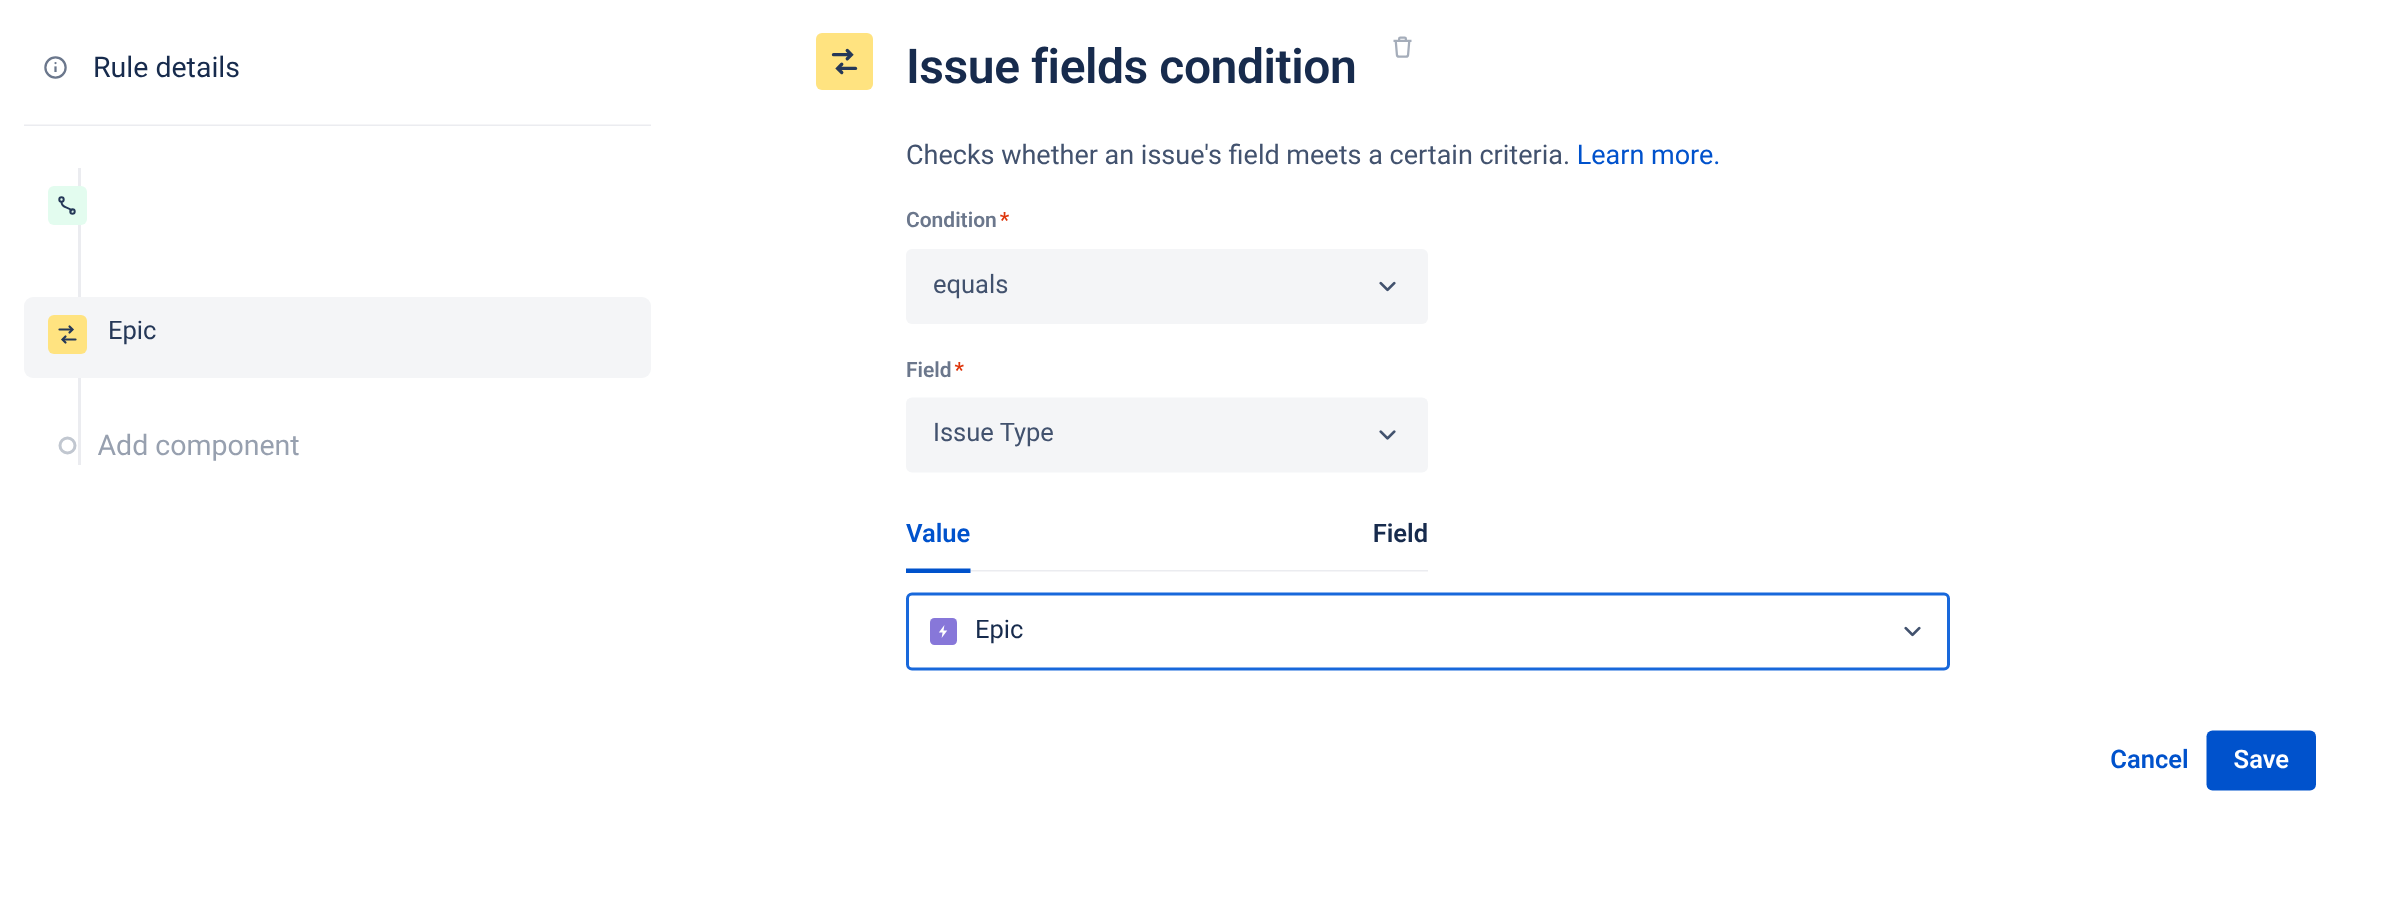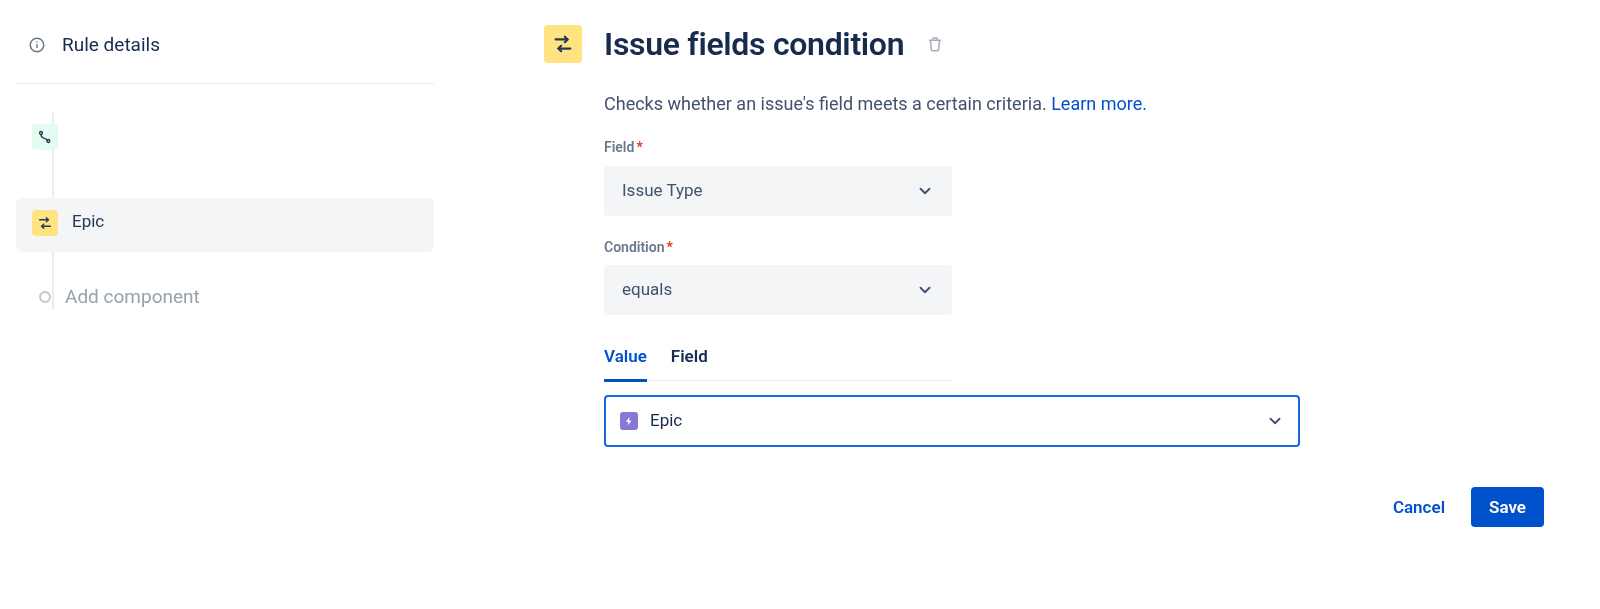--- a/index.html
+++ b/index.html
@@ -35,41 +35,41 @@
   .step-body{display:flex;flex-direction:column;gap:2px;min-width:0;}
   .step-title{font-size:19px;color:var(--text);}
   .step-small{font-size:13px;letter-spacing:0.5px;color:var(--text-subtle);font-weight:700;text-transform:uppercase;margin-top:4px;}
   .step-sub{font-size:17px;color:#253858;}
   .add-component{display:flex;align-items:center;gap:14px;padding:0 16px;margin-top:18px;}
   .add-dot{width:12px;height:12px;border-radius:50%;border:2px solid #c1c7d0;background:#fff;margin-left:7px;z-index:1;}
   .add-label{font-size:19px;color:var(--text-muted);}
 
   
   .main{flex:1 1 auto;max-width:1000px;padding-top:2px;}
-  .title-row{display:flex;align-items:center;gap:22px;}
+  .title-row{display:flex;gap:22px;}
   .title-icon{width:38px;height:38px;background:var(--yellow);border-radius:4px;display:flex;align-items:center;justify-content:center;}
   .title-row h1{margin:0;font-size:32px;font-weight:600;color:var(--text);letter-spacing:-0.3px;}
   .trash{color:#a5adba;}
   .content{margin-left:60px;margin-top:24px;}
   .desc{font-size:18px;color:#42526E;}
   .learn{color:var(--link);text-decoration:none;}
   .form-group{margin-top:22px;}
   .form-label{font-size:14px;font-weight:600;color:#6B778C;margin-bottom:8px;display:block;}
   .req{color:var(--req);margin-left:2px;}
   .select{width:348px;height:50px;background:#f4f5f7;border:none;border-radius:4px;display:flex;align-items:center;justify-content:space-between;padding:0 18px;cursor:pointer;}
   .select-text{font-size:17px;color:#42526E;}
   .chev{color:#42526E;}
-  .tabs{display:flex;gap:24px;margin-top:30px;border-bottom:1px solid #ebecf0;width:348px;}
+  .tabs{display:flex;gap:24px;margin-top:30px;border-bottom:1px solid #ebecf0;width:348px;justify-content:space-between;}
   .tab{padding:0 0 10px 0;font-size:17px;font-weight:600;color:var(--text);cursor:pointer;}
   .tab.active{color:var(--link);border-bottom:3px solid var(--link);margin-bottom:-2px;}
   .value-select{margin-top:14px;width:696px;height:52px;border:2px solid var(--primary-border);border-radius:4px;display:flex;align-items:center;justify-content:space-between;padding:0 14px;cursor:pointer;background:#fff;}
   .value-left{display:flex;align-items:center;gap:12px;}
   .epic-icon{width:18px;height:18px;border-radius:3px;background:var(--epic);display:flex;align-items:center;justify-content:center;}
   .value-text{font-size:17px;color:var(--text);}
-  .footer{display:flex;justify-content:flex-end;gap:22px;margin-top:40px;width:940px;align-items:center;}
+  .footer{display:flex;justify-content:flex-end;gap:8px;margin-top:40px;width:940px;align-items:center;}
   .btn-cancel{color:var(--link);font-weight:600;background:none;border:none;font-size:17px;cursor:pointer;padding:8px 4px;}
   .btn-save{background:var(--primary);color:#fff;border:none;border-radius:4px;font-size:17px;font-weight:600;padding:10px 18px;cursor:pointer;}
   svg{display:block;}
 </style>
 </head>
 <body>
 
 <div class="page">
 
   <aside class="sidebar">
@@ -138,43 +138,43 @@
       </span>
     </div>
 
     <div class="content">
       <div class="desc">
         <span>Checks whether an issue's field meets a certain criteria.</span>
         <a href="#" class="learn">Learn more.</a>
       </div>
 
       <div class="form-group">
+        <label class="form-label"><span>Condition</span><span class="req">*</span></label>
+        <div class="select">
+          <span class="select-text">equals</span>
+          <span class="chev">
+            <svg viewBox="0 0 24 24" width="18" height="18" fill="none" stroke="currentColor" stroke-width="2.5" stroke-linecap="round" stroke-linejoin="round">
+                <polyline points="6 9 12 15 18 9"></polyline>
+              </svg>
+          </span>
+        </div>
+      </div>
+
+      <div class="form-group">
         <label class="form-label"><span>Field</span><span class="req">*</span></label>
         <div class="select">
           <span class="select-text">Issue Type</span>
           <span class="chev">
             <svg viewBox="0 0 24 24" width="18" height="18" fill="none" stroke="currentColor" stroke-width="2.5" stroke-linecap="round" stroke-linejoin="round">
                 <polyline points="6 9 12 15 18 9"></polyline>
               </svg>
           </span>
         </div>
       </div>
 
-      <div class="form-group">
-        <label class="form-label"><span>Condition</span><span class="req">*</span></label>
-        <div class="select">
-          <span class="select-text">equals</span>
-          <span class="chev">
-            <svg viewBox="0 0 24 24" width="18" height="18" fill="none" stroke="currentColor" stroke-width="2.5" stroke-linecap="round" stroke-linejoin="round">
-                <polyline points="6 9 12 15 18 9"></polyline>
-              </svg>
-          </span>
-        </div>
-      </div>
-
       <div class="tabs">
         <div class="tab active">Value</div>
         <div class="tab">Field</div>
       </div>
 
       <div class="value-select">
         <div class="value-left">
           <span class="epic-icon">
             <svg viewBox="0 0 16 16" width="10" height="10" fill="#fff">
                 <path d="M9 1 L3 9 h4 l-1 6 6-8 h-4 z"></path>

